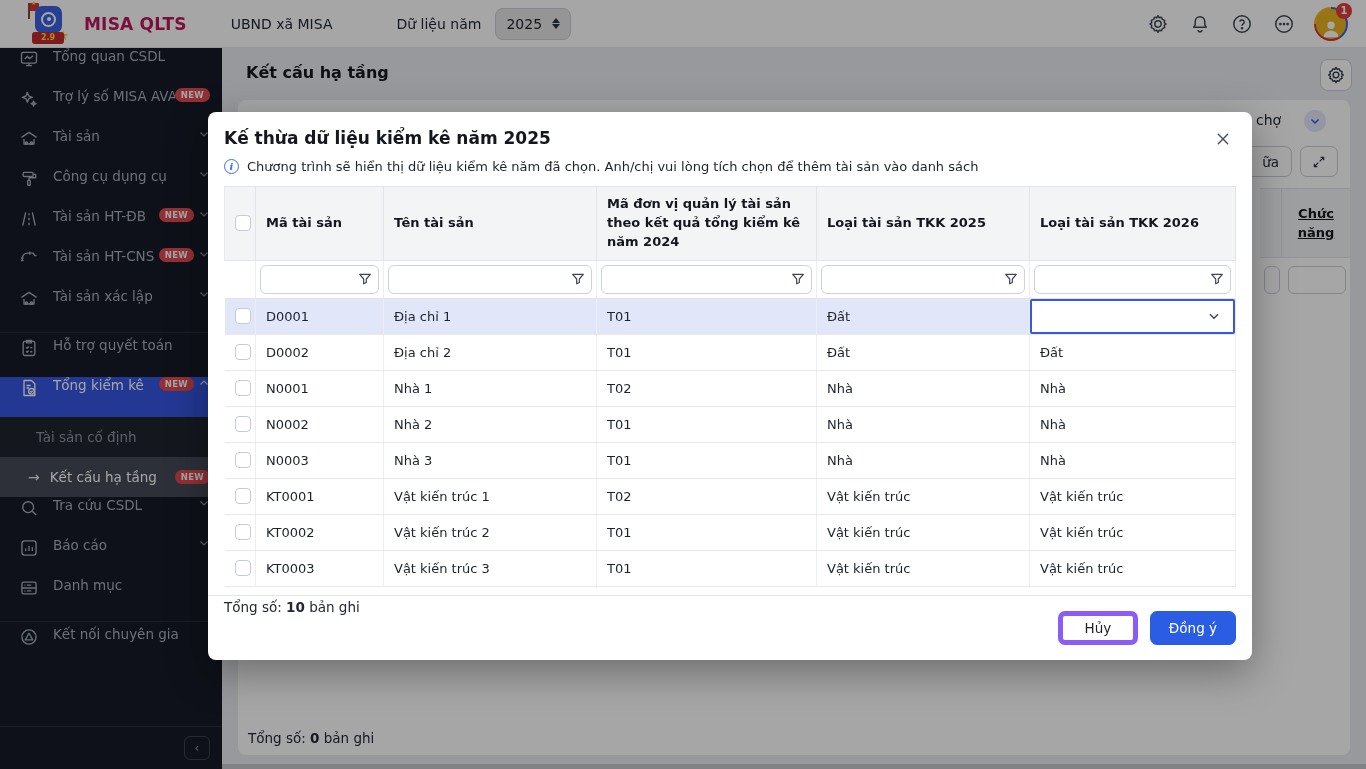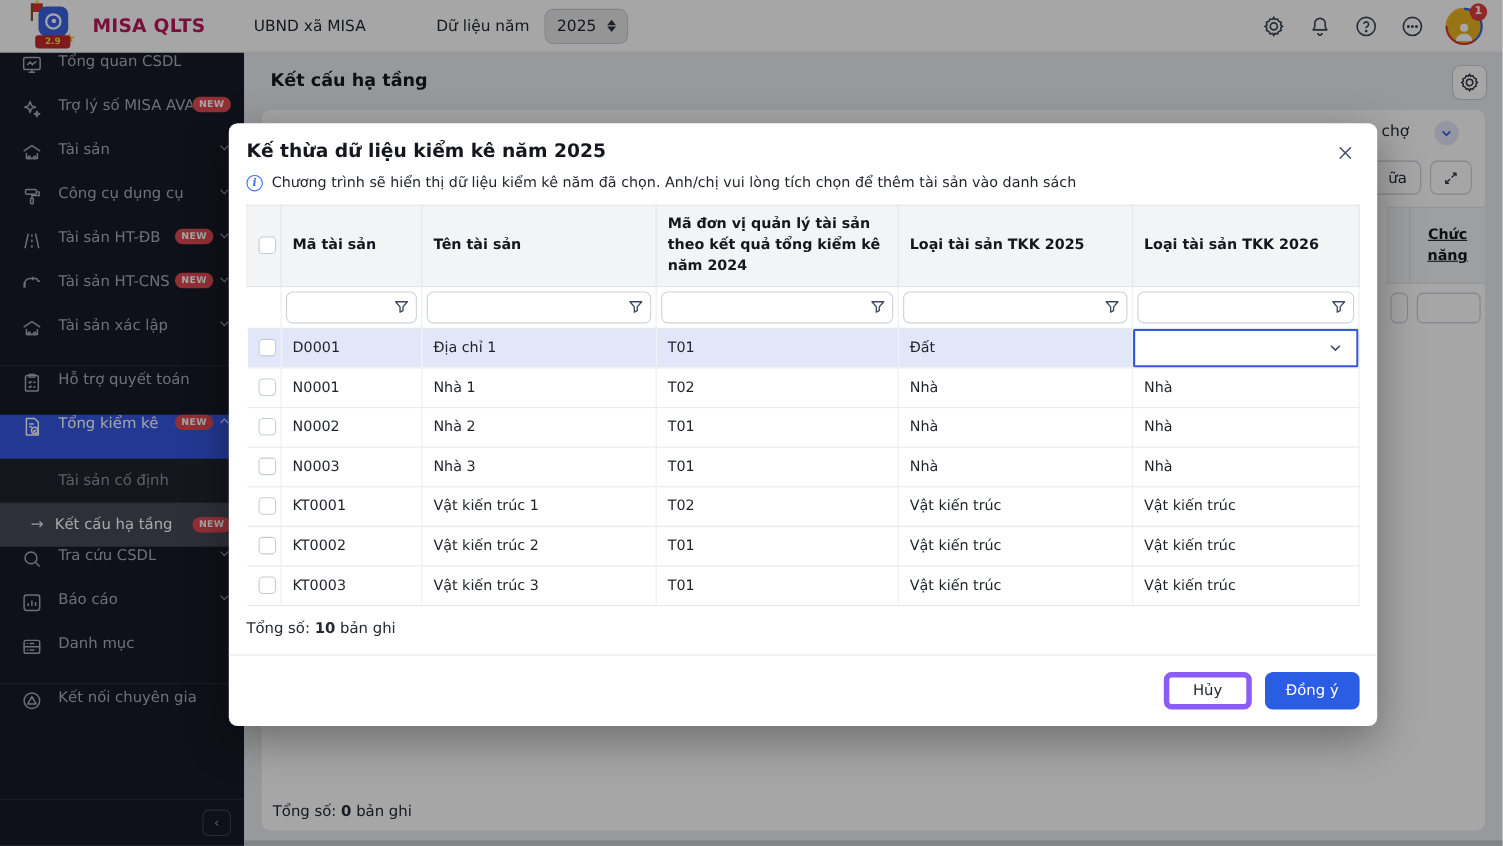--- a/index.html
+++ b/index.html
@@ -50,21 +50,21 @@
   .side-item .s-icon svg { width:20px; height:20px; }
   .side-item .s-label { white-space:nowrap; overflow:hidden; }
   .badge-new { background:#e14b52; color:#fff; font-size:8.5px; font-weight:bold; border-radius:7px;
     padding:2px 6px; margin-left:auto; letter-spacing:.3px; }
   .side-chev { margin-left:auto; color:#8b93a3; display:flex; }
   .badge-new + .side-chev { margin-left:4px; }
   .side-chev svg { width:12px; height:12px; }
   .side-item.active { background:#3557e2; color:#ffffff; }
   .side-item.active .side-chev { color:#dfe5ff; }
   .side-sub { background:#20242f; }
-  .side-sub .sub-item { height:40px; display:flex; align-items:center; padding-left:53px; padding-right:12px;
+  .side-sub .sub-item { height:40px; display:flex; align-items:center; padding-left:36px; padding-right:12px;
     color:#8b93a3; font-size:13.5px; cursor:pointer; }
   .side-sub .sub-item.selected { background:#454b58; color:#ffffff; padding-left:28px; }
   .sub-arrow { margin-right:10px; font-size:14px; color:#e8eaef; }
   .side-divider { height:1px; background:#2a2f3c; margin:4px 0; flex:0 0 auto; }
   .side-bottom { margin-top:auto; }
   .collapse-row { border-top:1px solid #2a2f3c; padding:9px 12px; display:flex; justify-content:flex-end; }
   .collapse-btn { width:26px; height:24px; border:1px solid #3a4252; border-radius:6px; color:#8b93a3;
     display:flex; align-items:center; justify-content:center; font-size:12px; cursor:pointer; }
 
   
@@ -532,20 +532,30 @@
             <svg viewBox="0 0 24 24" fill="none" stroke="currentColor" stroke-width="2.4">
                 <path d="M5 9l7 7 7-7"></path>
               </svg>
           </div>
         </td>
       </tr>
       <tr>
         <td>
             <div class="checkbox"></div>
           </td>
+        <td>D0002</td>
+        <td>Địa chỉ 2</td>
+        <td>T01</td>
+        <td>Đất</td>
+        <td>Đất</td>
+      </tr>
+      <tr>
+        <td>
+            <div class="checkbox"></div>
+          </td>
         <td>N0001</td>
         <td>Nhà 1</td>
         <td>T02</td>
         <td>Nhà</td>
         <td>Nhà</td>
       </tr>
       <tr>
         <td>
             <div class="checkbox"></div>
           </td>

